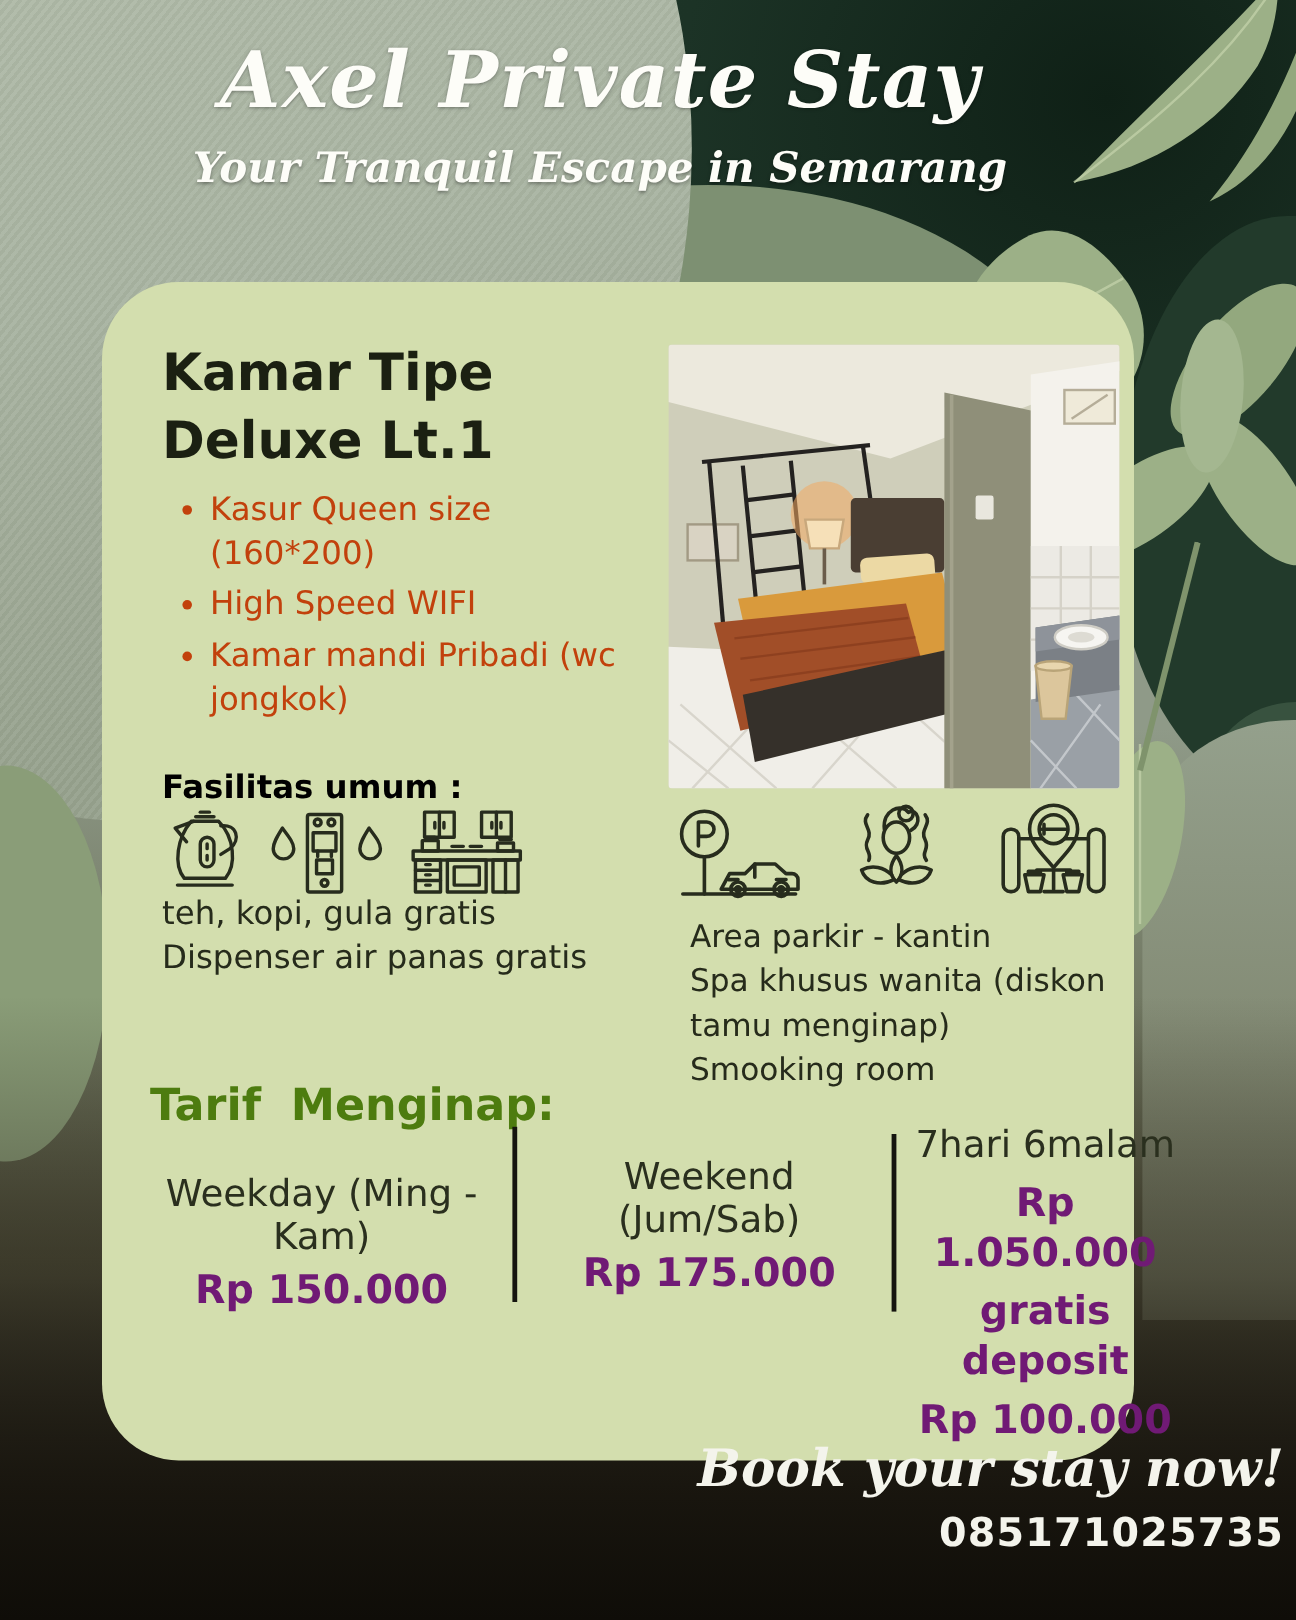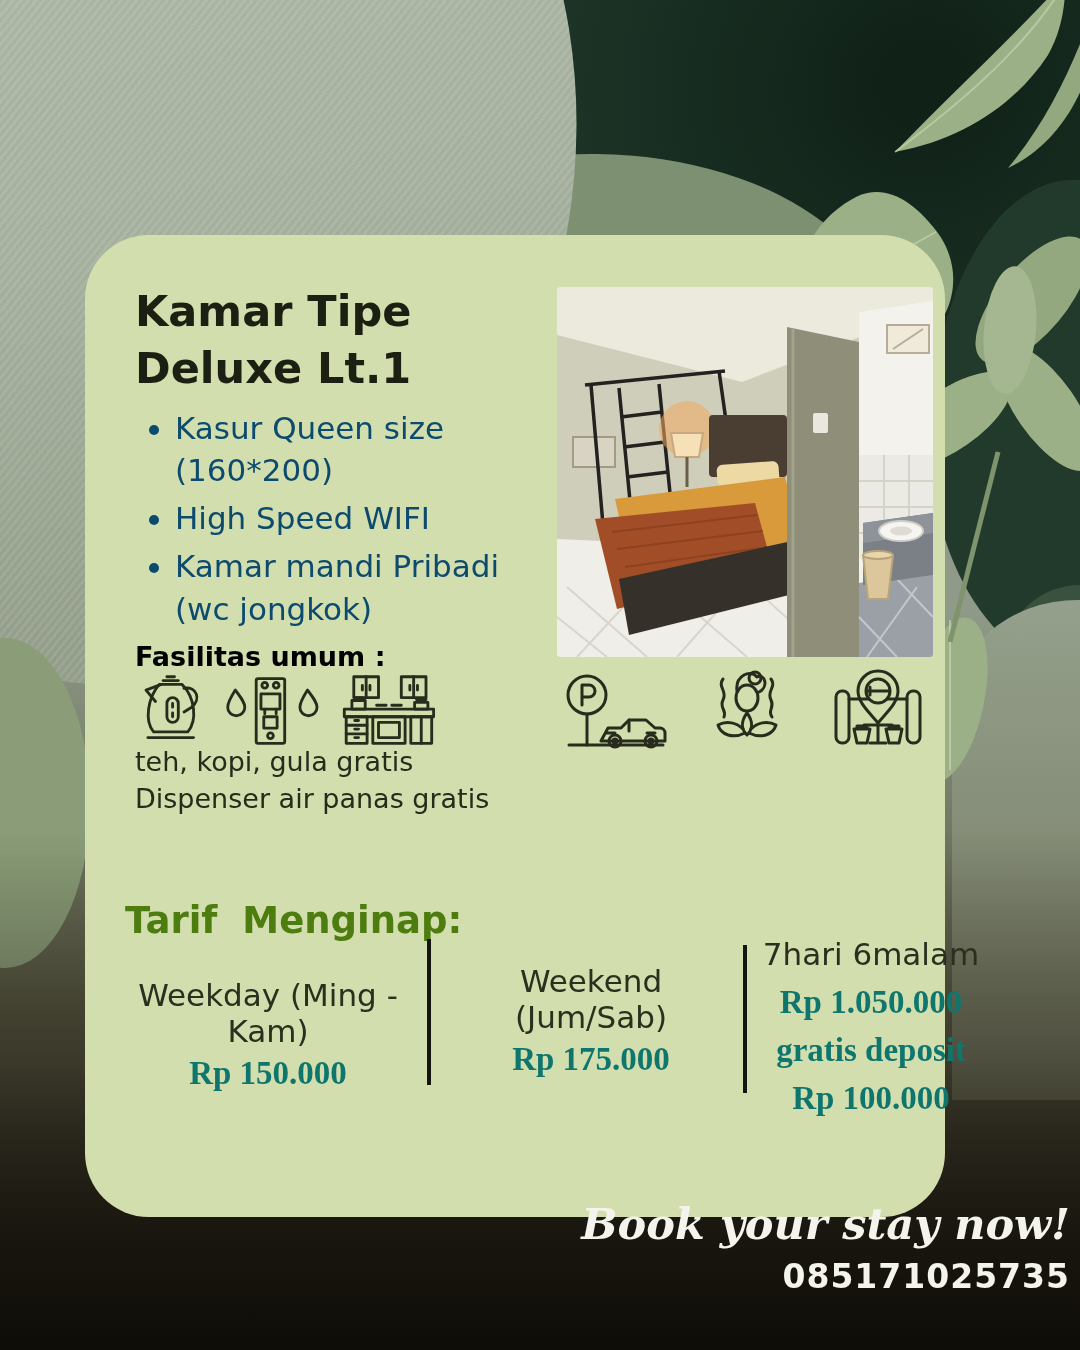--- a/index.html
+++ b/index.html
@@ -37,37 +37,37 @@
     text-shadow:0 1px 3px rgba(0,0,0,.35); }
   .hdr p  { margin:18px 0 0 0; font:700 italic 35px/1.1 "DejaVu Serif", serif;
     text-shadow:0 1px 3px rgba(0,0,0,.35); }
 
   
   .card { position:absolute; left:85px; top:235px; width:860px; height:982px;
     background:#d3deae; border-radius:64px; color:#262b1b; }
   .room-title { position:absolute; left:50px; top:48px; width:440px; margin:0;
     font:700 43px/1.32 "DejaVu Sans", sans-serif; color:#1b2012; }
   .features { position:absolute; left:58px; top:172px; width:345px; margin:0; padding:0 0 0 32px;
-    font-size:31px; line-height:1.36; color:#0c4a6e; }
+    font-size:27px; line-height:1.36; color:#c2410c; }
   .features li { margin-bottom:6px; }
   .fac-h { position:absolute; left:50px; top:406px; margin:0; font:700 27px/1.2 "DejaVu Sans", sans-serif; color:#000000; }
   .fac-icons { position:absolute; left:42px; top:434px; width:320px; height:84px; display:flex; align-items:flex-start; gap:8px; }
   .fac-text { position:absolute; left:50px; top:508px; width:400px; font-size:27px; line-height:1.38; }
   .fac-text p, .amen-text p { margin:0; }
   .photo { position:absolute; left:472px; top:52px; border-radius:3px; }
   .amen-icons .ic { position:absolute; }
   .ic-park  { left:478px; top:438px; }
   .ic-spa   { left:630px; top:430px; }
   .ic-smoke { left:745px; top:432px; }
   .amen-text { position:absolute; left:490px; top:528px; width:400px; font-size:26px; line-height:1.42; }
   .rates-h { position:absolute; left:40px; top:664px; margin:0; font:700 37px/1.2 "DejaVu Sans", sans-serif;
     word-spacing:12px; color:#4d7c0f; }
   .col { position:absolute; text-align:center; }
   .col .lbl { margin:0; font-size:31px; color:#2a2f1e; }
-  .col .prc { margin:6px 0 0 0; font-weight:700; font-size:33px; color:#0f766e;font-family:Liberation Serif, serif; }
+  .col .prc { margin:6px 0 0 0; font-weight:700; font-size:33px; color:#701a75; }
   .col-weekday { left:18px;  top:742px; width:330px; }
   .col-weekend { left:360px; top:728px; width:292px; }
   .col-weekly  { left:668px; top:700px; width:236px; }
   .col-weekly p { margin:2px 0; line-height:1.28; }
   .vline { position:absolute; width:4px; background:#15150f; }
   .v1 { left:342px; top:704px; height:146px; }
   .v2 { left:658px; top:710px; height:148px; }
 
   
   .ftr { position:absolute; left:10px; top:1200px; width:1060px; text-align:right; color:#f4f4ec; }
@@ -103,20 +103,24 @@
     </g>
     <g stroke="#c6d4ad" stroke-width="2" fill="none" opacity=".7">
       <path d="M95 152 C170 96 226 45 262 -12"></path>
       <path d="M8 296 C55 276 100 252 136 232"></path>
       <path d="M198 452 L150 640"></path>
       <path d="M150 620 L150 770"></path>
     </g>
     <line x1="198" y1="452" x2="150" y2="642" stroke="#7f936c" stroke-width="5"></line>
   </svg>
 
+  <div class="hdr">
+    <h1>Axel Private Stay</h1>
+    <p>Your Tranquil Escape in Semarang</p>
+  </div>
 
   <section class="card">
 
     <h2 class="room-title">Kamar Tipe Deluxe Lt.1</h2>
 
     <ul class="features">
       <li>Kasur Queen size (160*200)</li>
       <li>High Speed WIFI</li>
       <li>Kamar mandi Pribadi (wc jongkok)</li>
     </ul>
@@ -263,20 +267,25 @@
           <path d="M48 4 a20 20 0 0 1 20 20 c0 12 -12 22 -20 32 c-8 -10 -20 -20 -20 -32 a20 20 0 0 1 20 -20 Z"></path>
           <circle cx="48" cy="24" r="12"></circle>
           <path d="M38 24 h20 M40 20 v8"></path>
           <path d="M34 58 h28 M48 58 v16 M40 76 h16"></path>
           <path d="M24 62 h16 l-3 14 h-10 Z M27 62 v-3 h10 v3"></path>
           <path d="M56 62 h16 l-3 14 h-10 Z M59 62 v-3 h10 v3"></path>
         </g>
       </svg>
     </div>
 
+    <div class="amen-text">
+      <p>Area parkir - kantin</p>
+      <p>Spa khusus wanita (diskon tamu menginap)</p>
+      <p>Smooking room</p>
+    </div>
 
     <h3 class="rates-h">Tarif Menginap:</h3>
 
     <div class="col col-weekday">
       <p class="lbl">Weekday (Ming - Kam)</p>
       <p class="prc">Rp 150.000</p>
     </div>
 
     <div class="vline v1"></div>
 

